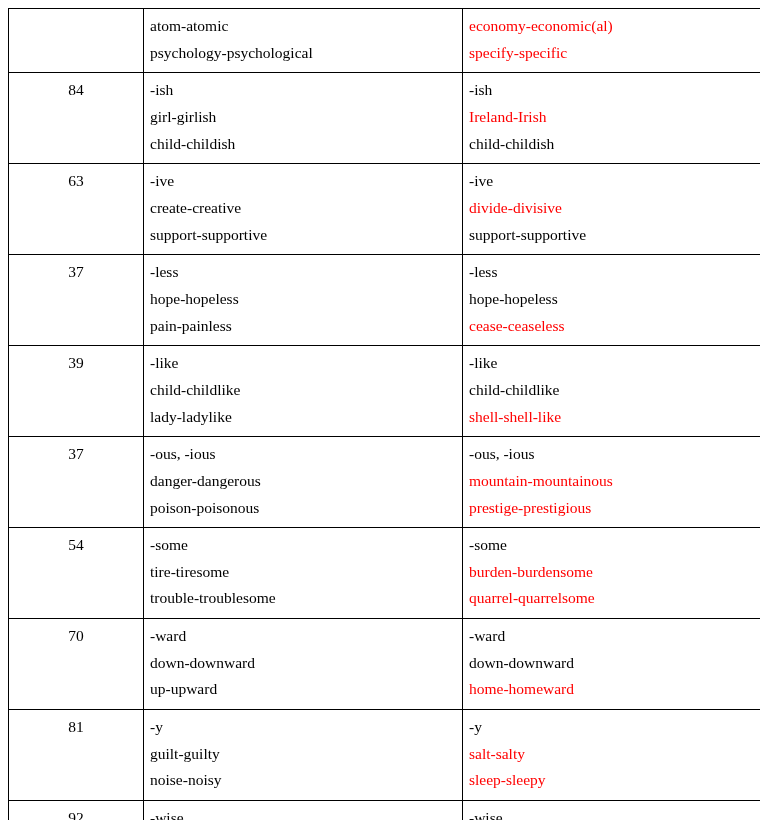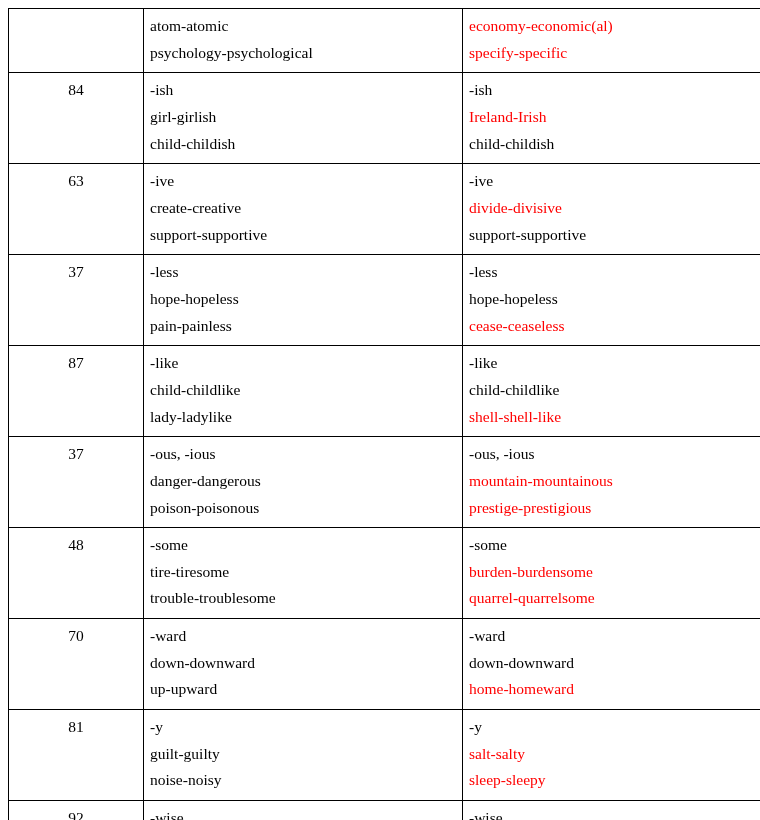--- a/index.html
+++ b/index.html
@@ -111,21 +111,21 @@
             <div class="line black">hope-hopeless</div>
             <div class="line black">pain-painless</div>
           </td>
           <td class="col-right">
             <div class="line black">-less</div>
             <div class="line black">hope-hopeless</div>
             <div class="line red">cease-ceaseless</div>
           </td>
         </tr>
         <tr>
-          <td class="col-num"><span class="num">87</span></td>
+          <td class="col-num"><span class="num">39</span></td>
           <td class="col-mid">
             <div class="line black">-like</div>
             <div class="line black">child-childlike</div>
             <div class="line black">lady-ladylike</div>
           </td>
           <td class="col-right">
             <div class="line black">-like</div>
             <div class="line black">child-childlike</div>
             <div class="line red">shell-shell-like</div>
           </td>
@@ -137,21 +137,21 @@
             <div class="line black">danger-dangerous</div>
             <div class="line black">poison-poisonous</div>
           </td>
           <td class="col-right">
             <div class="line black">-ous, -ious</div>
             <div class="line red">mountain-mountainous</div>
             <div class="line red">prestige-prestigious</div>
           </td>
         </tr>
         <tr>
-          <td class="col-num"><span class="num">48</span></td>
+          <td class="col-num"><span class="num">54</span></td>
           <td class="col-mid">
             <div class="line black">-some</div>
             <div class="line black">tire-tiresome</div>
             <div class="line black">trouble-troublesome</div>
           </td>
           <td class="col-right">
             <div class="line black">-some</div>
             <div class="line red">burden-burdensome</div>
             <div class="line red">quarrel-quarrelsome</div>
           </td>

